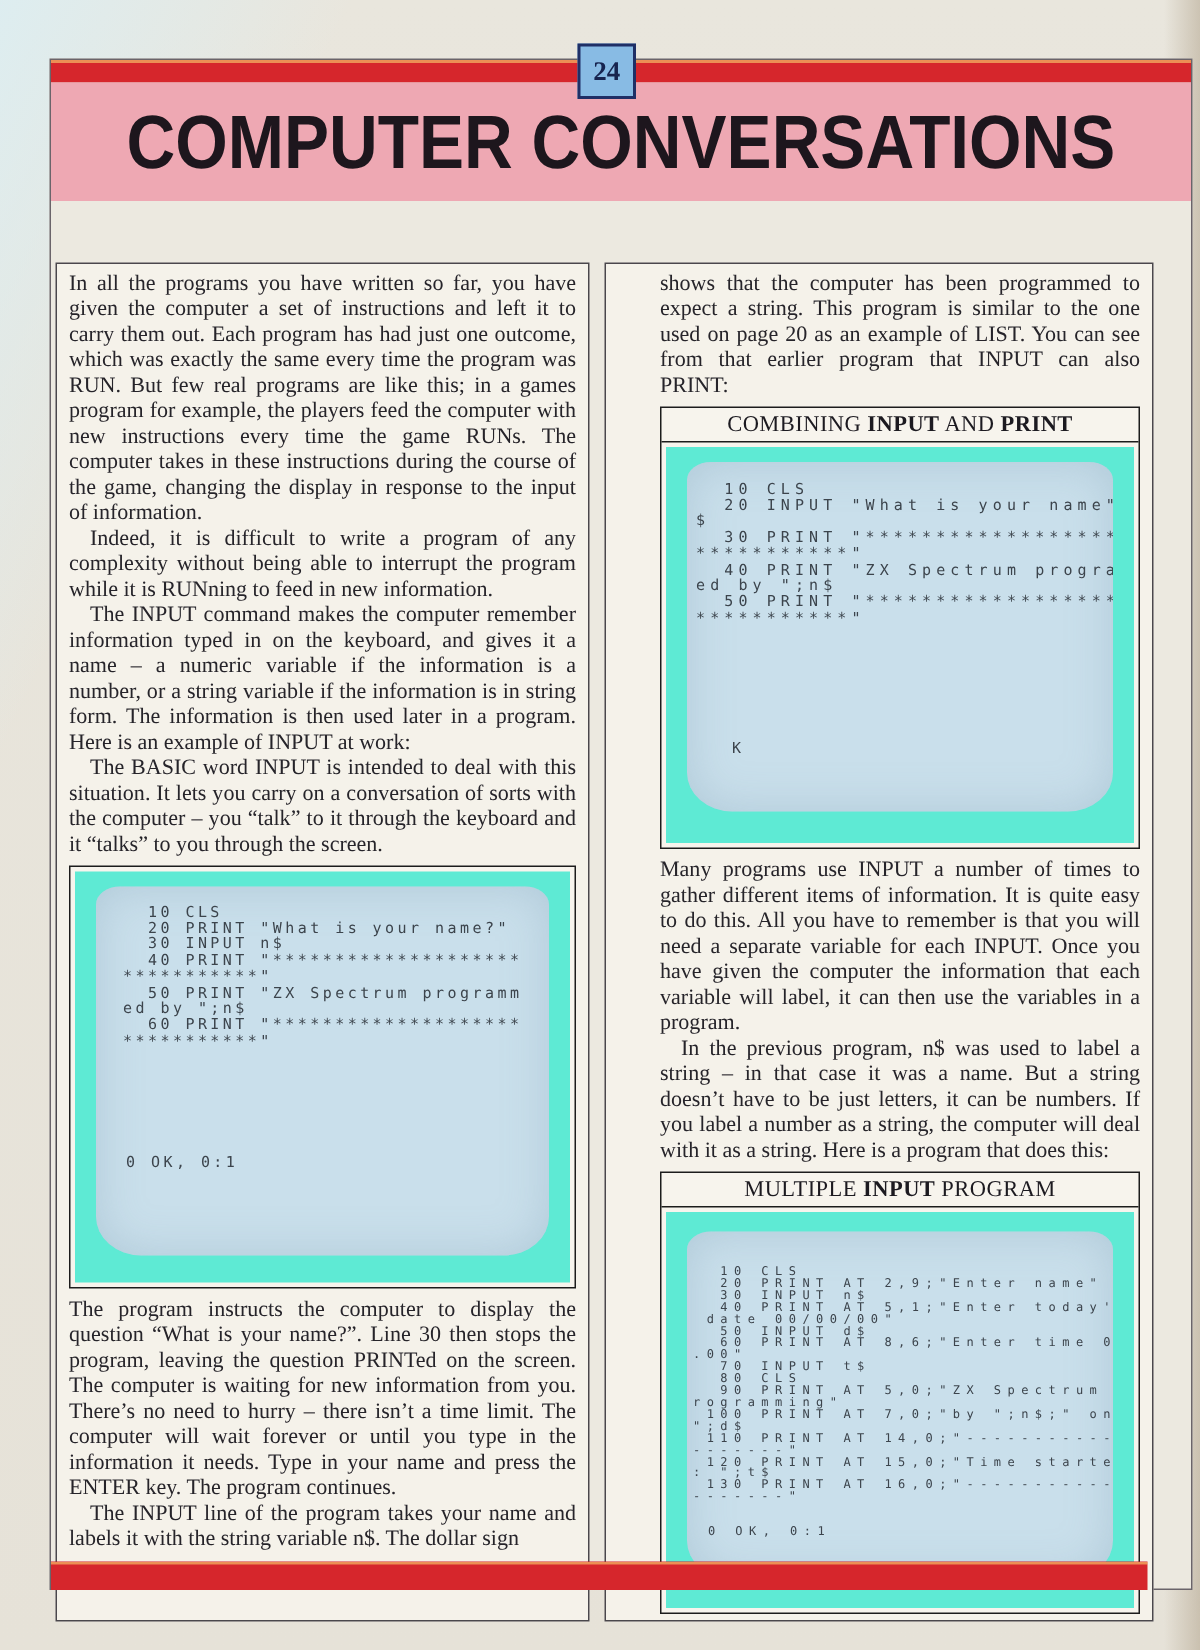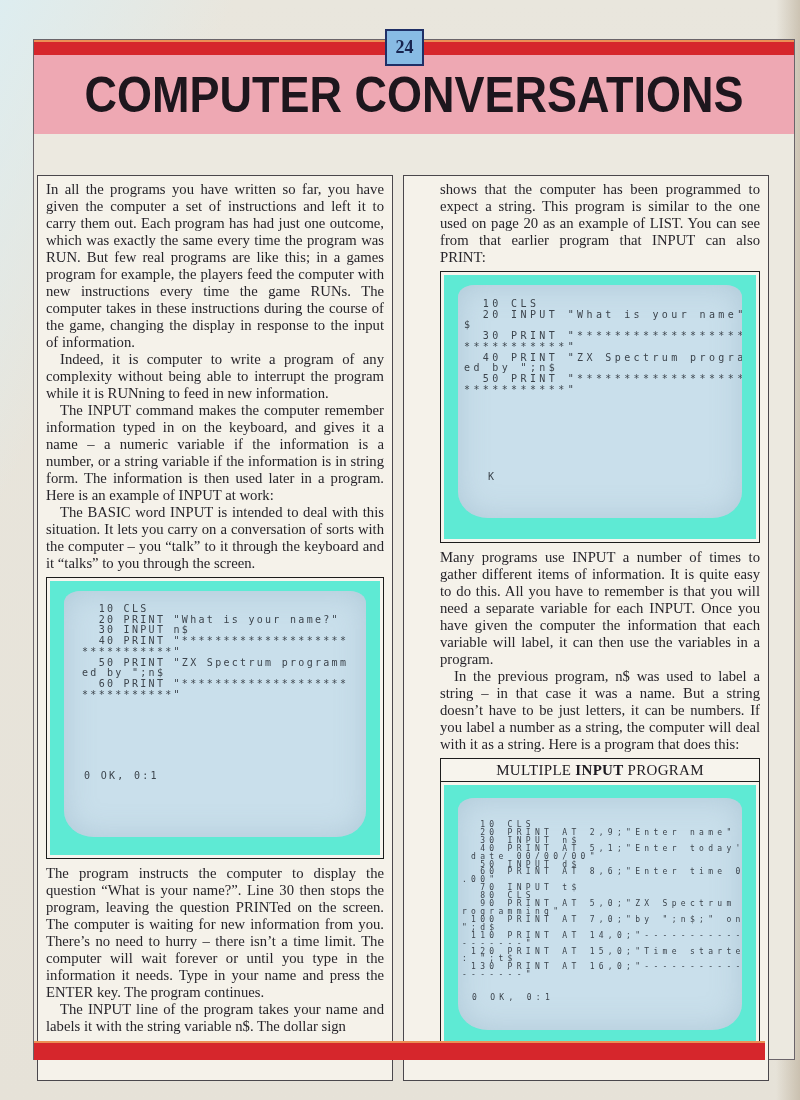--- a/index.html
+++ b/index.html
@@ -81,21 +81,21 @@
   <div class="bar-top"></div>
   <div class="badge">
     <span>24</span>
   </div>
   <div class="banner">
     <h1 class="title">COMPUTER CONVERSATIONS</h1>
   </div>
 
   <div class="col col-left">
     <p>In all the programs you have written so far, you have given the computer a set of instructions and left it to carry them out. Each program has had just one outcome, which was exactly the same every time the program was RUN. But few real programs are like this; in a games program for example, the players feed the computer with new instructions every time the game RUNs. The computer takes in these instructions during the course of the game, changing the display in response to the input of information.</p>
-    <p class="indent">Indeed, it is computer to write a program of any complexity without being able to interrupt the program while it is RUNning to feed in new information.</p>
+    <p class="indent">Indeed, it is difficult to write a program of any complexity without being able to interrupt the program while it is RUNning to feed in new information.</p>
     <p class="indent">The INPUT command makes the computer remember information typed in on the keyboard, and gives it a name – a numeric variable if the information is a number, or a string variable if the information is in string form. The information is then used later in a program. Here is an example of INPUT at work:</p>
     <p class="indent">The BASIC word INPUT is intended to deal with this situation. It lets you carry on a conversation of sorts with the computer – you “talk” to it through the keyboard and it “talks” to you through the screen.</p>
 
     <figure class="screen-block s1">
       <div class="tv">
         <div class="crt">
           <pre class="code">  10 CLS
   20 PRINT "What is your name?"
   30 INPUT n$
   40 PRINT "********************
@@ -110,20 +110,21 @@
     </figure>
 
     <p>The program instructs the computer to display the question “What is your name?”. Line 30 then stops the program, leaving the question PRINTed on the screen. The computer is waiting for new information from you. There’s no need to hurry – there isn’t a time limit. The computer will wait forever or until you type in the information it needs. Type in your name and press the ENTER key. The program continues.</p>
     <p class="indent">The INPUT line of the program takes your name and labels it with the string variable n$. The dollar sign</p>
   </div>
 
   <div class="col col-right">
     <p>shows that the computer has been programmed to expect a string. This program is similar to the one used on page 20 as an example of LIST. You can see from that earlier program that INPUT can also PRINT:</p>
 
     <figure class="screen-block s2">
+      <figcaption class="caption"><span>COMBINING </span><b>INPUT</b><span> AND </span><b>PRINT</b></figcaption>
       <div class="tv">
         <div class="crt">
           <pre class="code">  10 CLS
   20 INPUT "What is your name";n
 $
   30 PRINT "********************
 ***********"
   40 PRINT "ZX Spectrum programm
 ed by ";n$
   50 PRINT "********************

